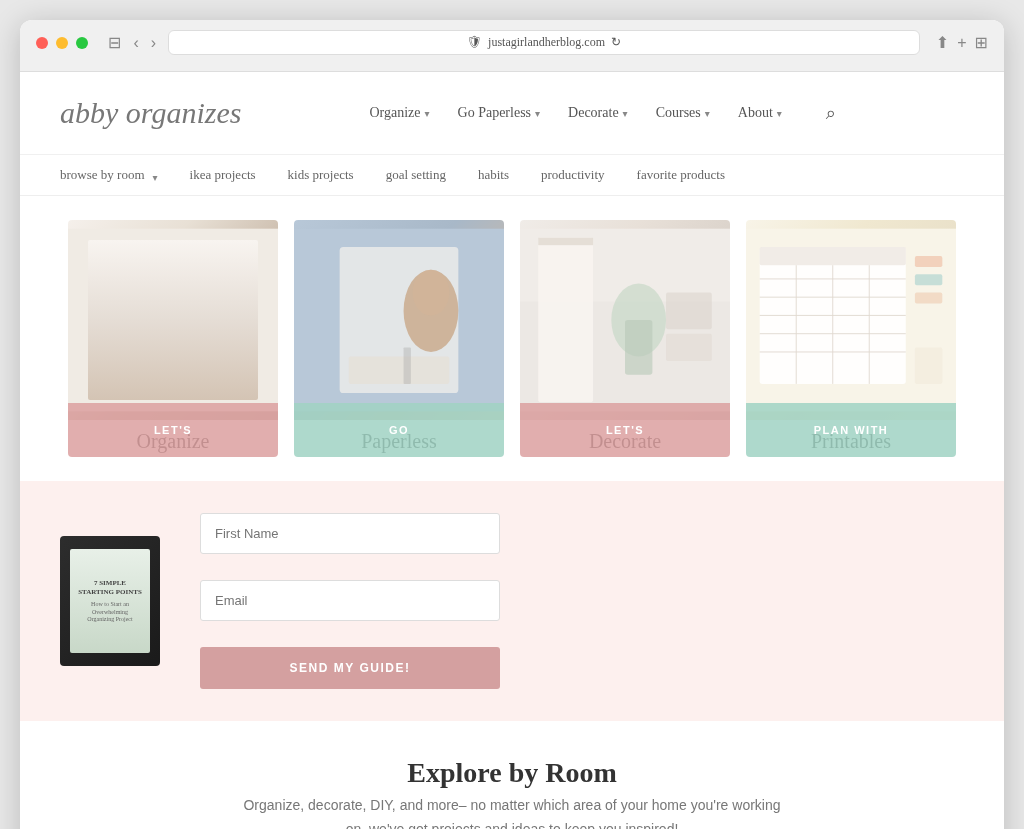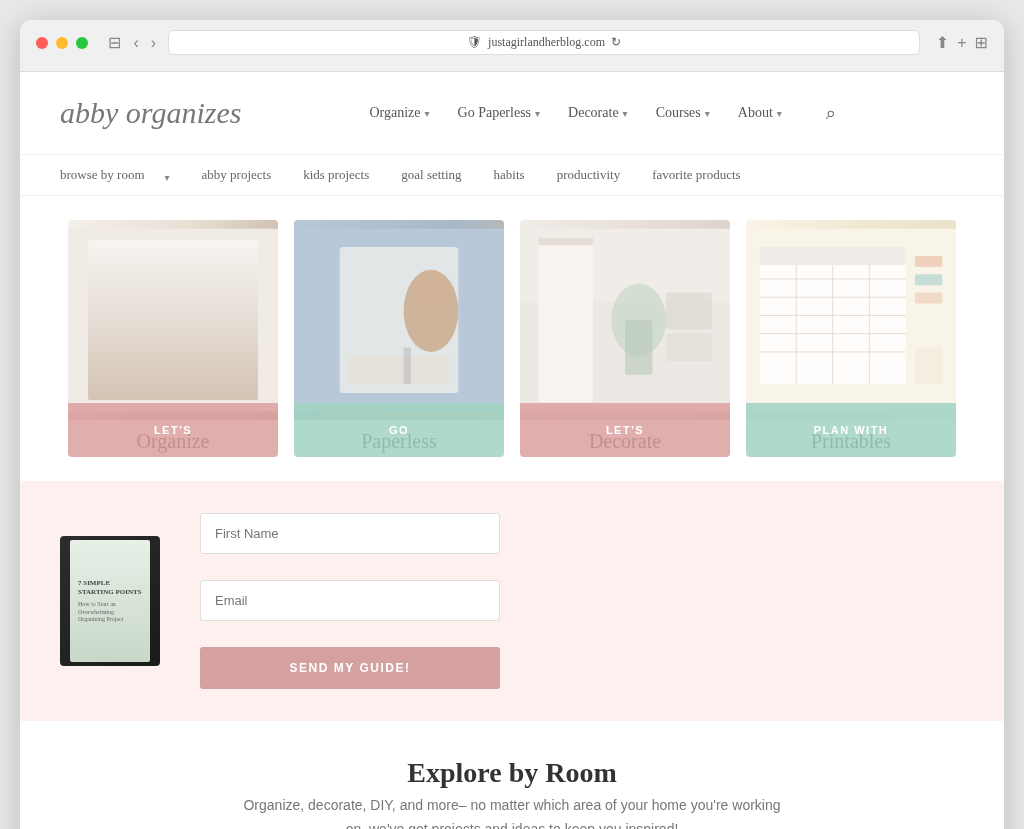--- a/index.html
+++ b/index.html
@@ -53,21 +53,21 @@
     }
     .chevron { font-size: 10px; color: #888; }
     .search-icon-nav { font-size: 18px; color: #555; cursor: pointer; margin-left: 16px; }
 
     
     .sub-nav {
       display: flex; align-items: center; gap: 32px; padding: 12px 40px;
       border-bottom: 1px solid #eee; font-size: 13px; color: #666;
     }
     .sub-nav-item { cursor: pointer; white-space: nowrap; }
-    .sub-nav-item.has-arrow { display: flex; align-items: flex-end; gap: 20px; }
+    .sub-nav-item.has-arrow { display: flex; align-items: flex-end; gap: 8px; }
 
     
     .hero-section {
       display: grid; grid-template-columns: repeat(4, 1fr); gap: 0; margin: 24px 40px;
     }
     .card {
       position: relative; overflow: hidden; border-radius: 4px; margin: 0 8px;
     }
     .card-img-placeholder {
       width: 100%; height: 200px;
@@ -110,23 +110,23 @@
     .guide-section {
       background: #fdf0ee; padding: 32px 40px; display: flex; align-items: center; gap: 40px;
       margin: 0;
     }
     .guide-book {
       flex: 0 0 auto; width: 100px; height: 130px;
       background: linear-gradient(135deg, #2d2d2d 0%, #1a1a1a 100%);
       border-radius: 4px; position: relative; display: flex; align-items: center; justify-content: center;
     }
     .guide-book-inner {
-      width: 80px; height: 122px; background: linear-gradient(180deg, #e8f0e8 0%, #c8d8c8 100%);
+      width: 80px; height: 104px; background: linear-gradient(180deg, #e8f0e8 0%, #c8d8c8 100%);
       border-radius: 2px; display: flex; flex-direction: column; align-items: center;
-      justify-content: center; padding: 8px; text-align: left;
+      justify-content: center; padding: 8px; text-align: center;
     }
     .guide-book-title { font-size: 7px; color: #444; font-weight: bold; line-height: 1.3; }
     .guide-book-subtitle { font-size: 6px; color: #666; margin-top: 4px; line-height: 1.2; }
     .guide-text { flex: 1; font-size: 15px; color: #555; line-height: 1.7; }
     .guide-text em { font-style: italic; font-weight: 600; color: #444; }
     .guide-form { flex: 0 0 300px; display: flex; flex-direction: column; gap: 26px; align-items: flex-end; }
     .guide-input {
       width: 100%; padding: 12px 14px; border: 1px solid #ddd; border-radius: 3px;
       font-size: 13px; color: #aaa; background: #fff;
     }
@@ -212,21 +212,21 @@
         </a>
         <span class="search-icon-nav">⌕</span>
       </nav>
     </div>
 
     <div class="sub-nav">
       <span class="sub-nav-item has-arrow">
         <span>browse by room</span>
         <span class="chevron">▾</span>
       </span>
-      <span class="sub-nav-item">abby projects</span>
+      <span class="sub-nav-item">ikea projects</span>
       <span class="sub-nav-item">kids projects</span>
       <span class="sub-nav-item">goal setting</span>
       <span class="sub-nav-item">habits</span>
       <span class="sub-nav-item">productivity</span>
       <span class="sub-nav-item">favorite products</span>
     </div>
 
     <div class="hero-section">
 
       <div class="card">

